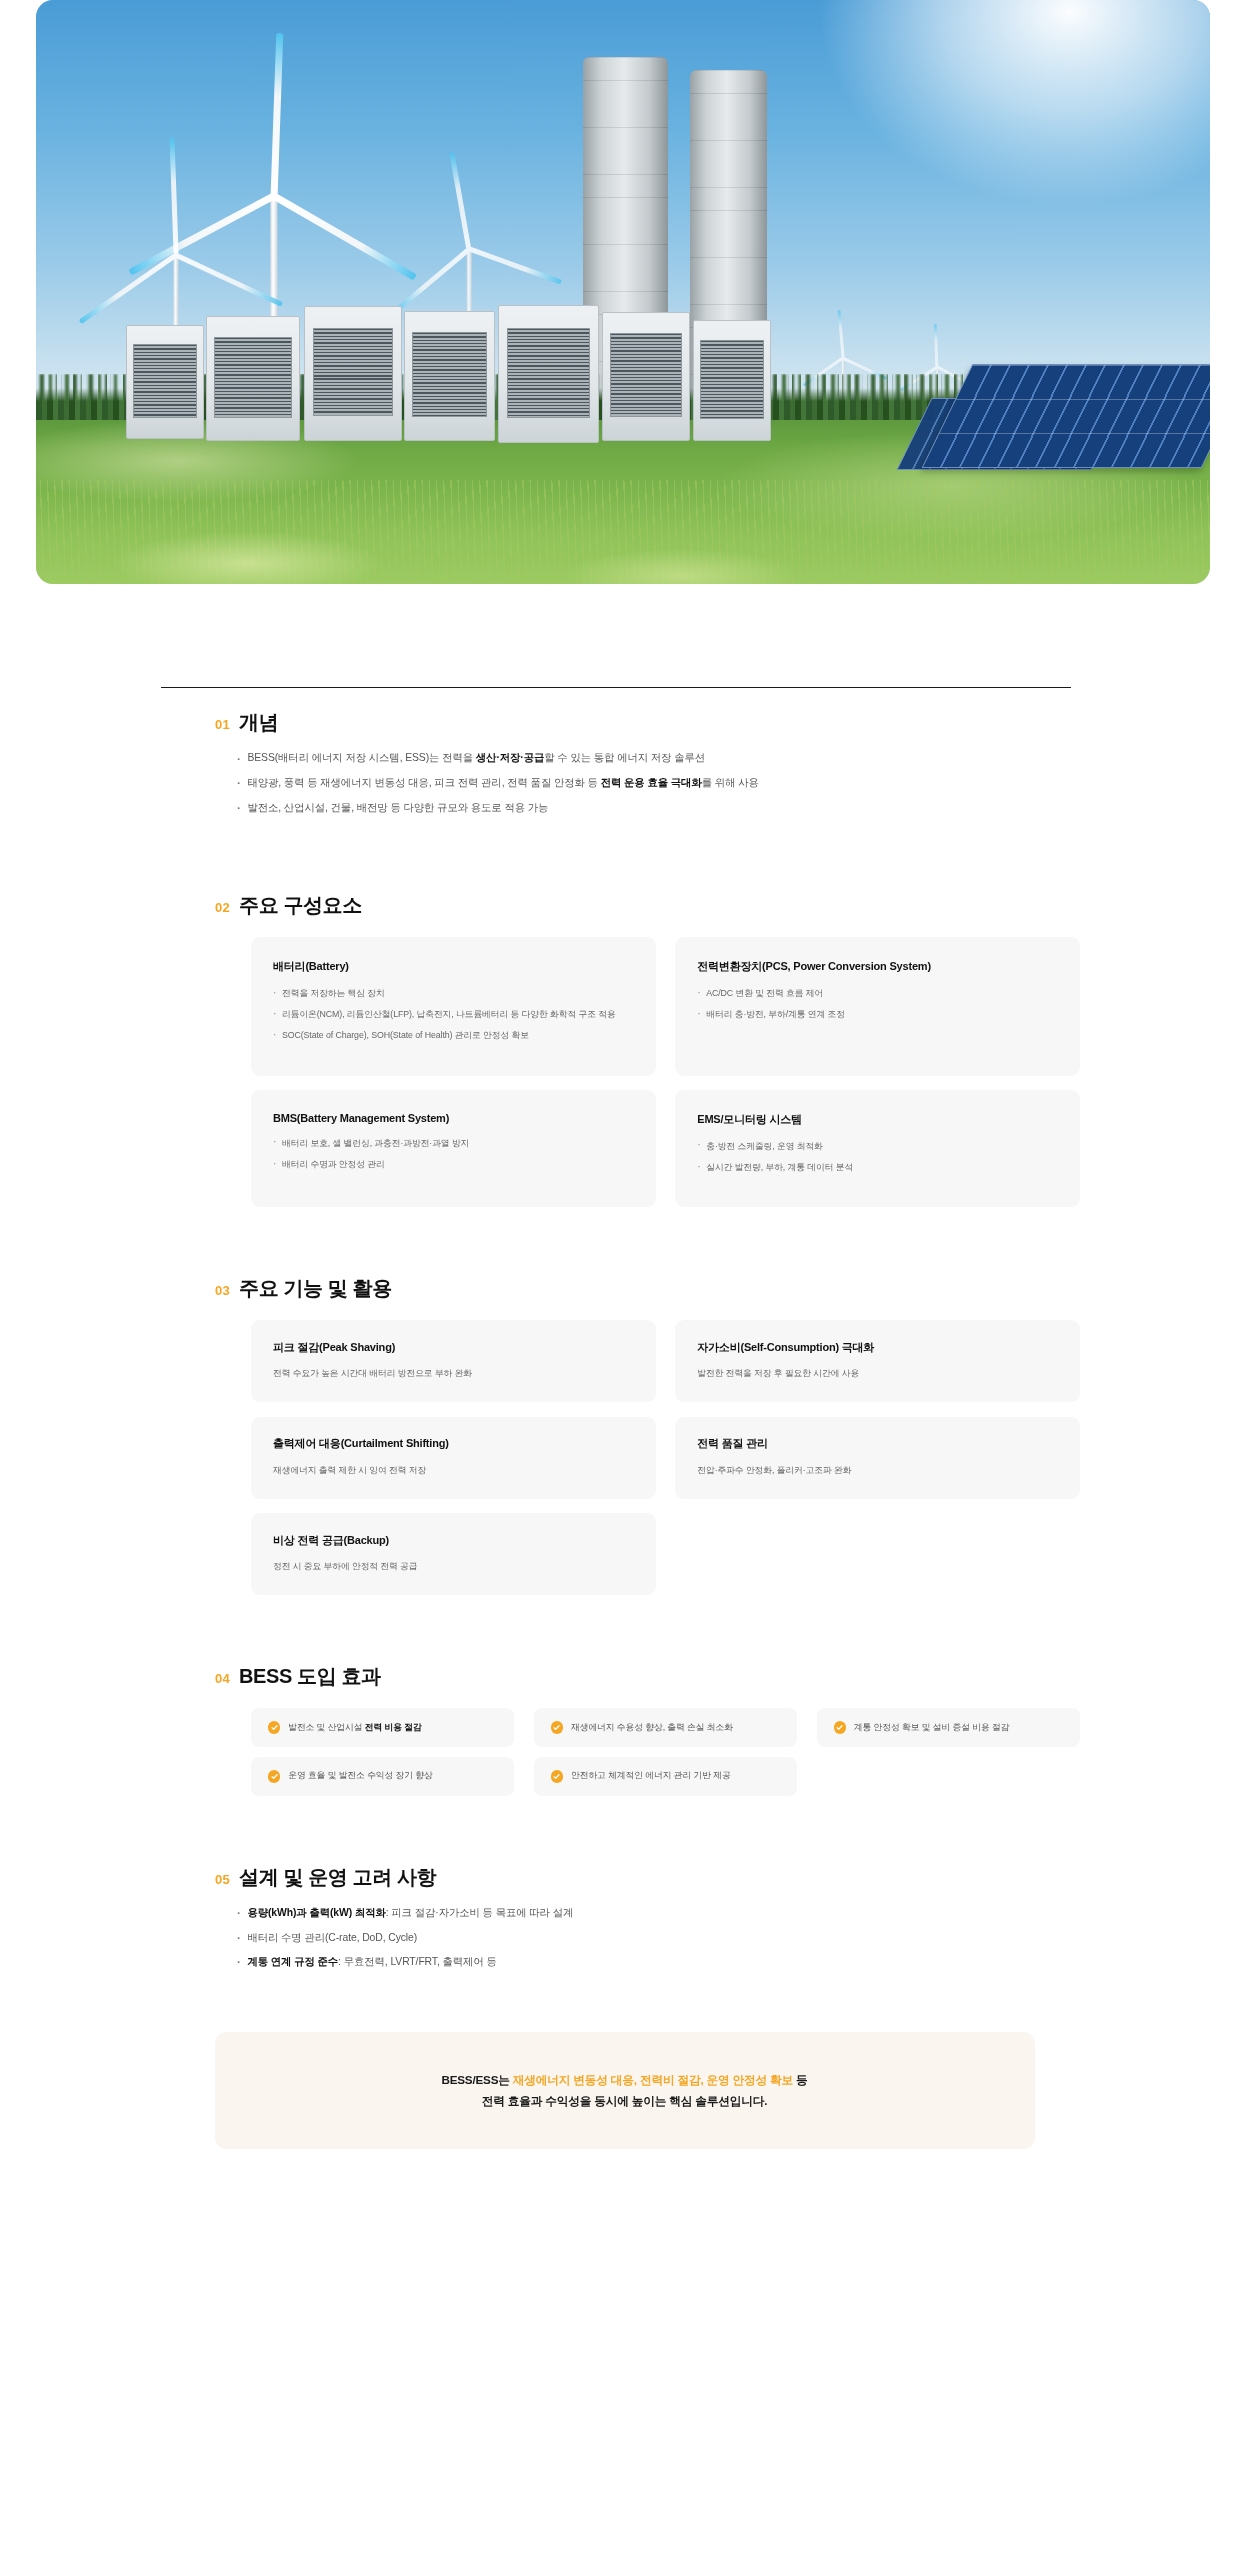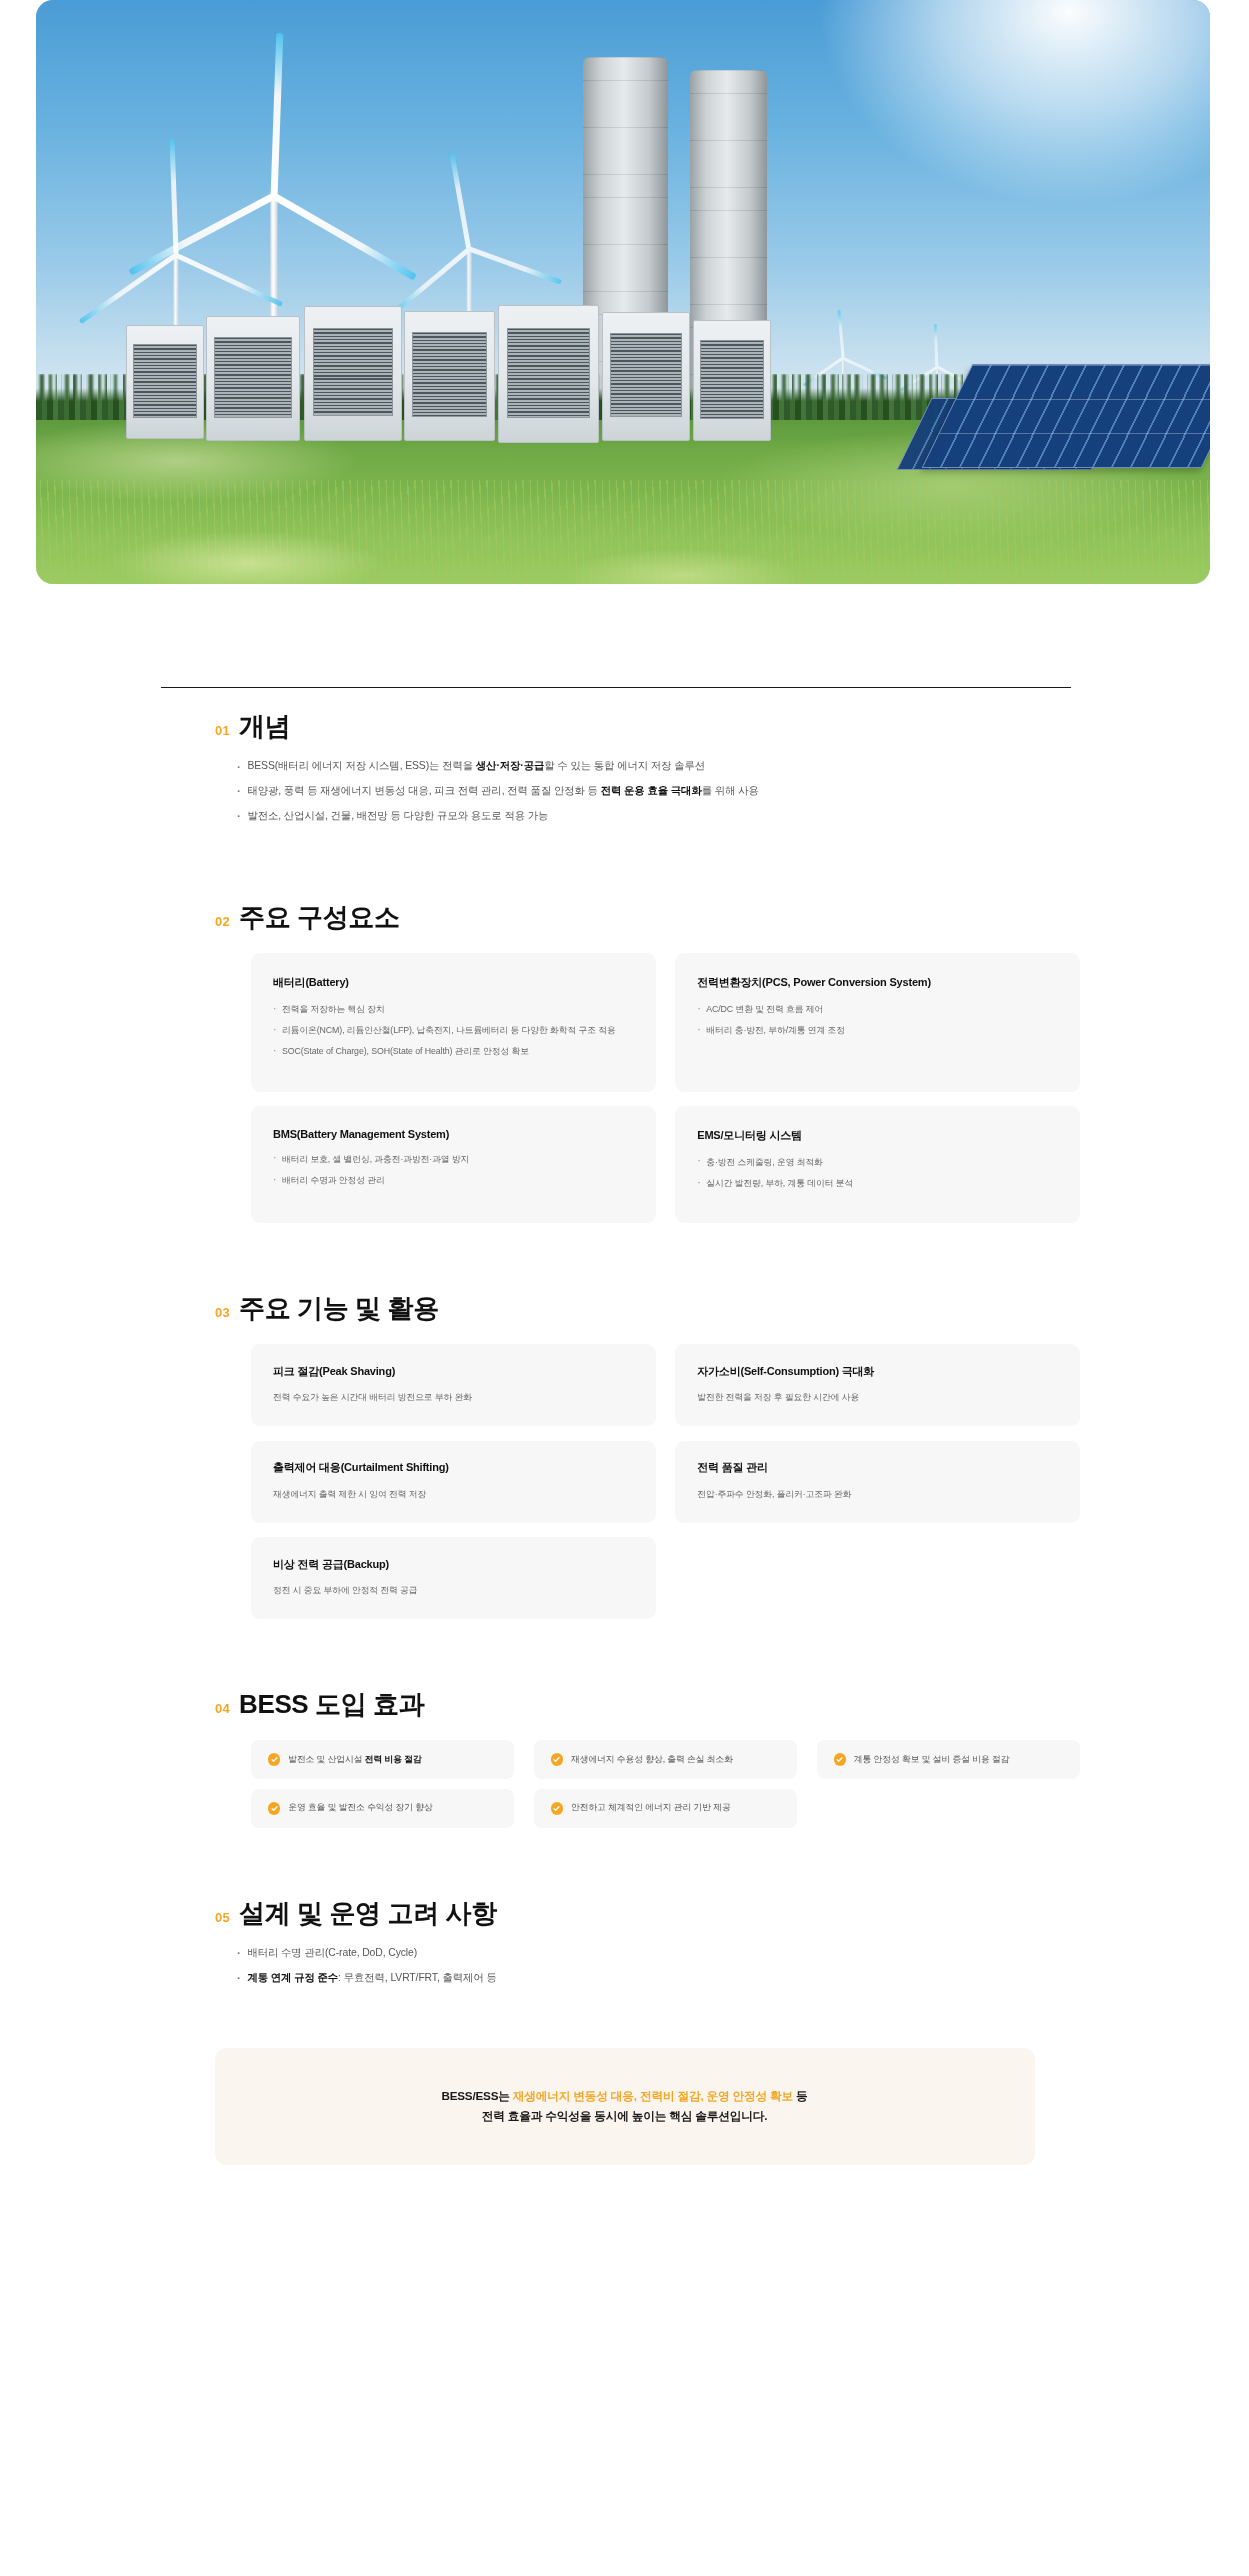--- a/index.html
+++ b/index.html
@@ -155,21 +155,21 @@
 
   
   .divider { position: absolute; left: 161px; top: 687px; width: 910px; height: 1.3px; background: #1a1a1a; }
 
   
   .content { position: absolute; left: 0; top: 709px; width: 1249px; }
 
   .section { position: relative; padding-left: 215px; padding-right: 169px; }
   .sec-head { display: flex; align-items: baseline; gap: 9px; }
   .sec-num { color: #F5A623; font-size: 13px; font-weight: 700; letter-spacing: 0.3px; }
-  .sec-title { font-size: 26px; font-weight: 700; color: #111111; letter-spacing: -0.4px; }
+  .sec-title { font-size: 20px; font-weight: 700; color: #111111; letter-spacing: -0.4px; }
 
   .bullets { margin-top: 14.3px; padding-left: 22px; }
   .bullet { position: relative; font-size: 10.4px; line-height: 1.55; color: #555555; padding-left: 10.4px; margin-bottom: 8.5px; letter-spacing: -0.1px; }
   .bullet::before { content:"·"; position:absolute; left:0; top:-0.7px; color:#777; font-weight:700; font-size: 11.7px; }
   .bullet b { color: #111111; font-weight: 700; text-align: center; }
 
   .cards { margin-top: 18px; margin-left: 36px; display: grid; grid-template-columns: 1fr 1fr; gap: 14.3px 19.5px; }
   .card { background: #F7F7F7; border-radius: 9px; padding: 22px 22px 26px 22px; }
   .card-title { font-size: 11px; font-weight: 700; color: #111111; margin-bottom: 11.7px; letter-spacing: -0.2px; }
   .card-bullets .cb { position: relative; font-size: 8.8px; line-height: 1.6; color: #666666; padding-left: 9px; margin-bottom: 7.2px; letter-spacing: -0.1px; }
@@ -422,20 +422,21 @@
     </div>
 
     <div class="gap-lg"></div>
 
     <div class="section">
       <div class="sec-head">
         <span class="sec-num">05</span>
         <span class="sec-title">설계 및 운영 고려 사항</span>
       </div>
       <div class="bullets">
+        <div class="bullet"><span></span><b>용량(kWh)과 출력(kW) 최적화</b><span>: 피크 절감·자가소비 등 목표에 따라 설계</span></div>
         <div class="bullet"><span>배터리 수명 관리(C-rate, DoD, Cycle)</span><b></b><span></span></div>
         <div class="bullet"><span></span><b>계통 연계 규정 준수</b><span>: 무효전력, LVRT/FRT, 출력제어 등</span></div>
       </div>
     </div>
 
     <div class="conclusion">
       <div class="conc-line"><span>BESS/ESS는 </span><span class="hl">재생에너지 변동성 대응, 전력비 절감, 운영 안정성 확보</span><span> 등</span></div>
       <div class="conc-line">전력 효율과 수익성을 동시에 높이는 핵심 솔루션입니다.</div>
     </div>
 

